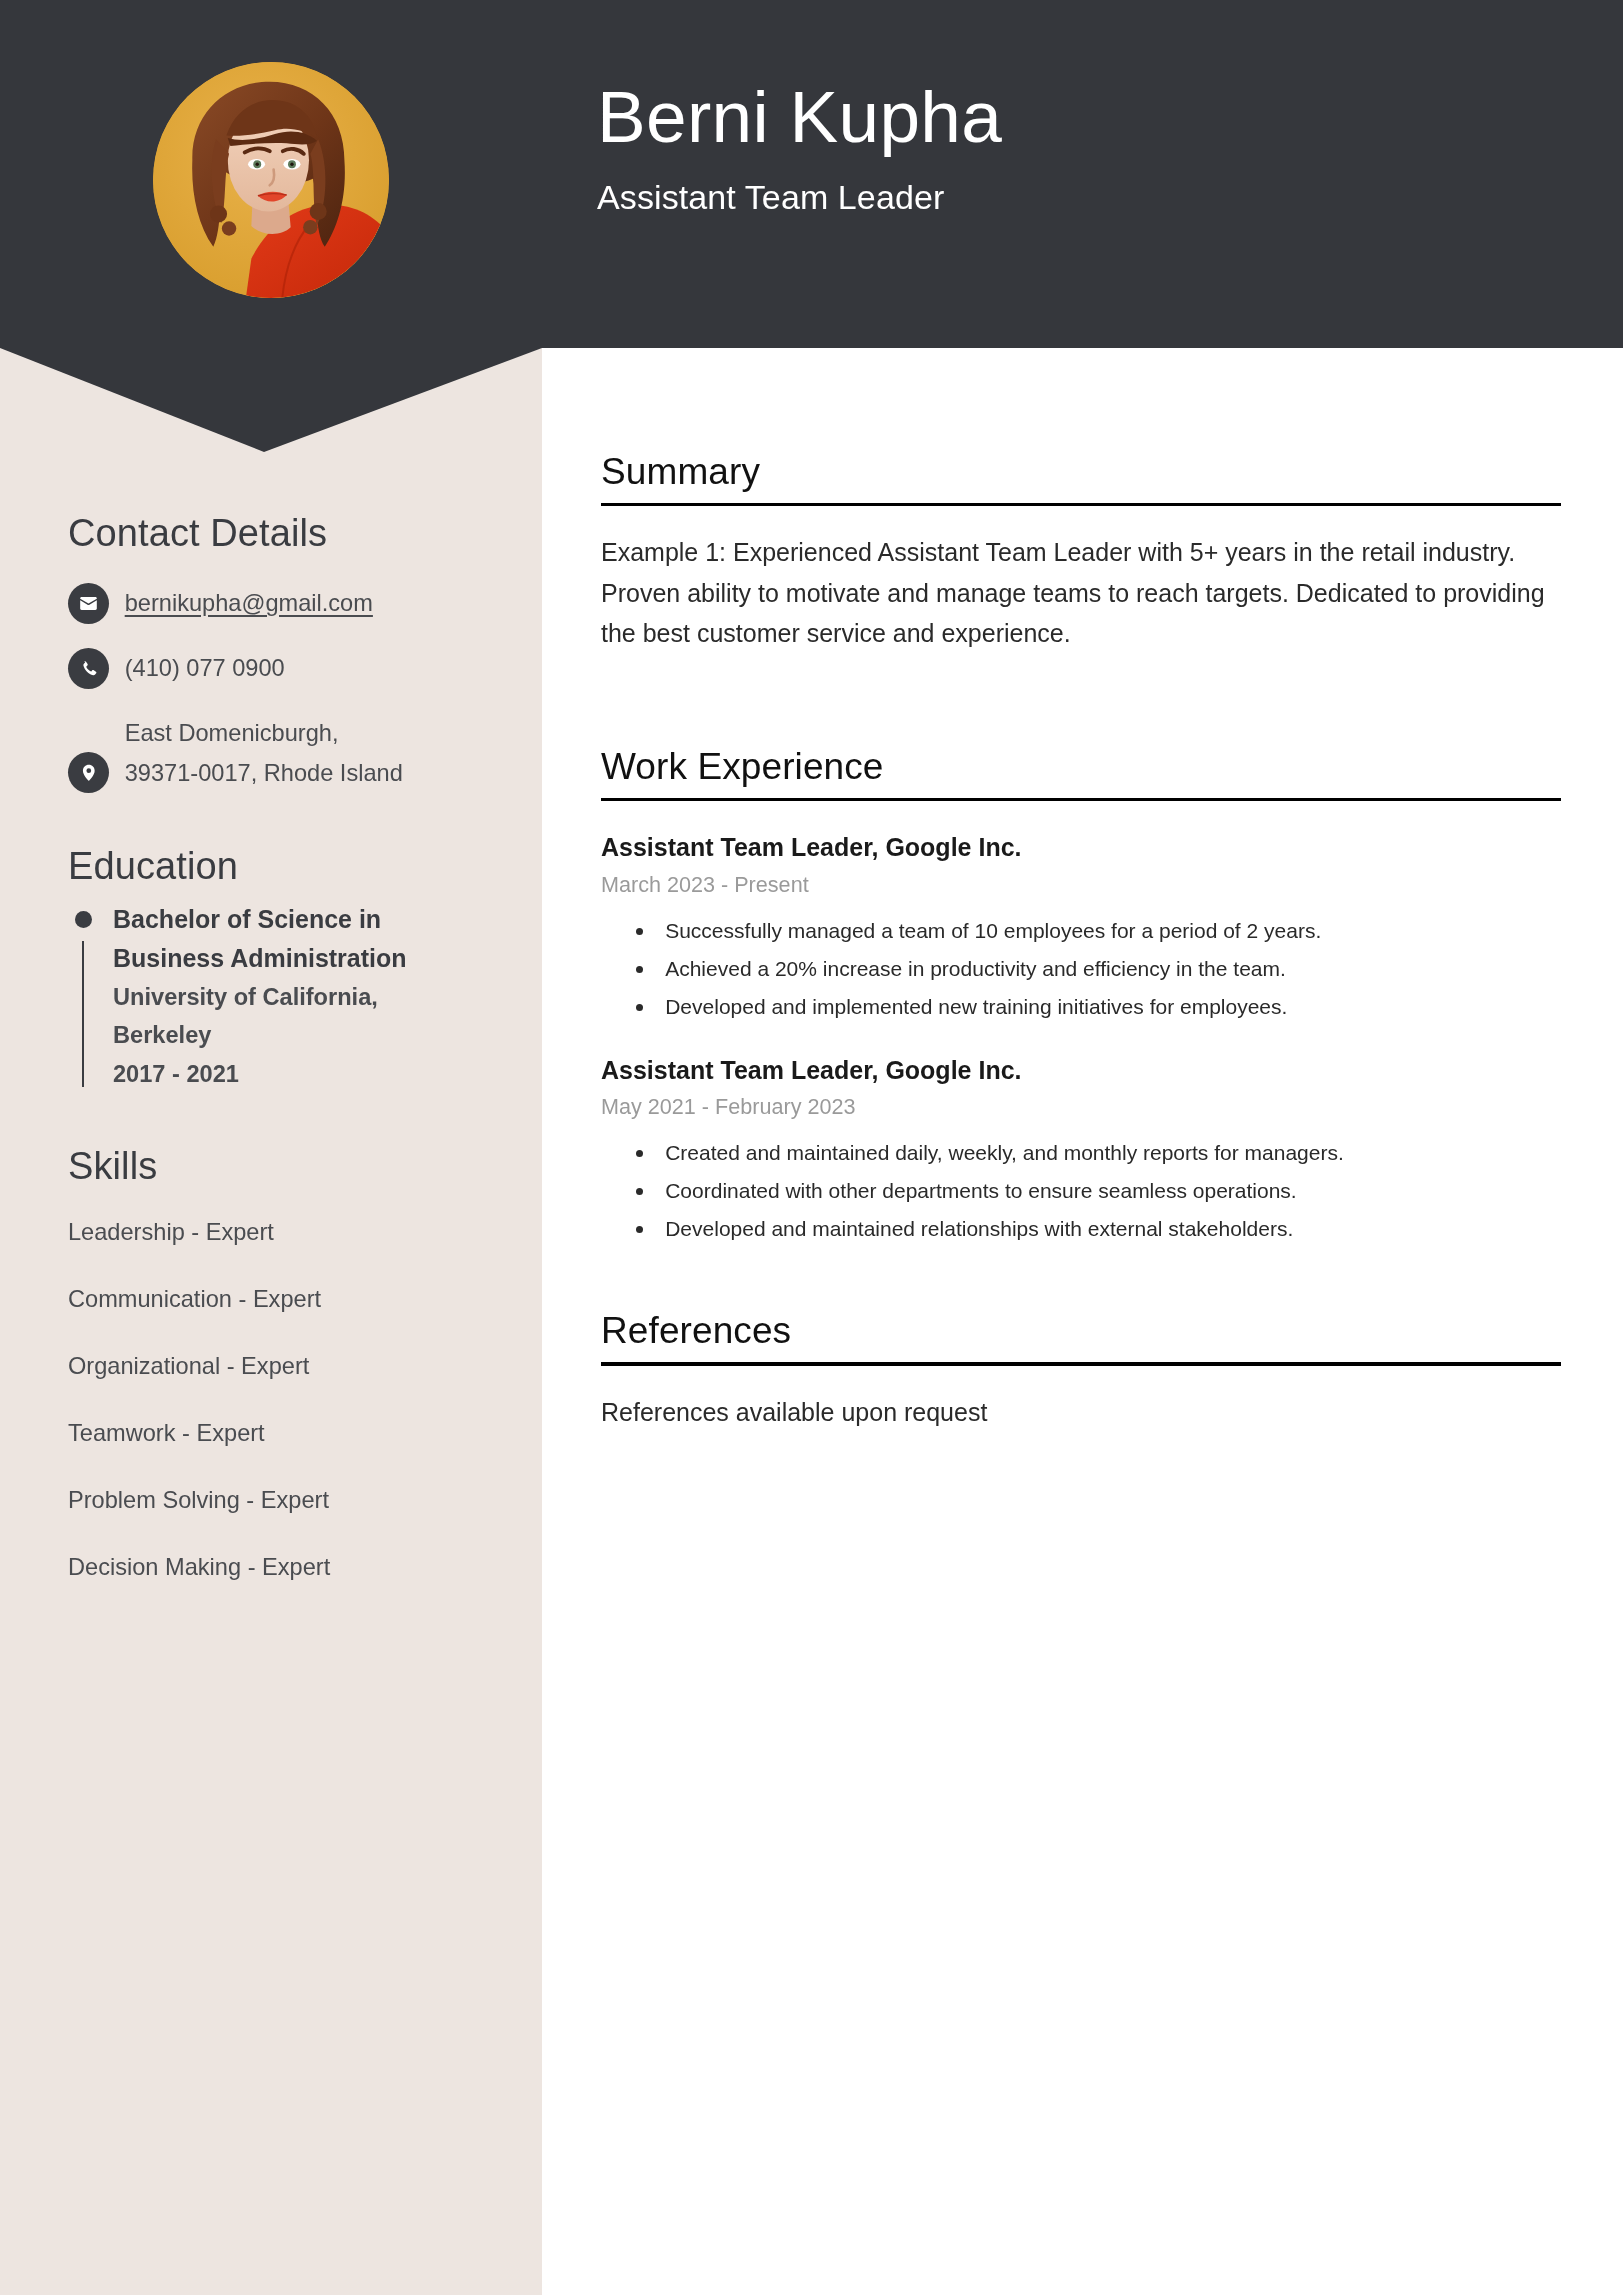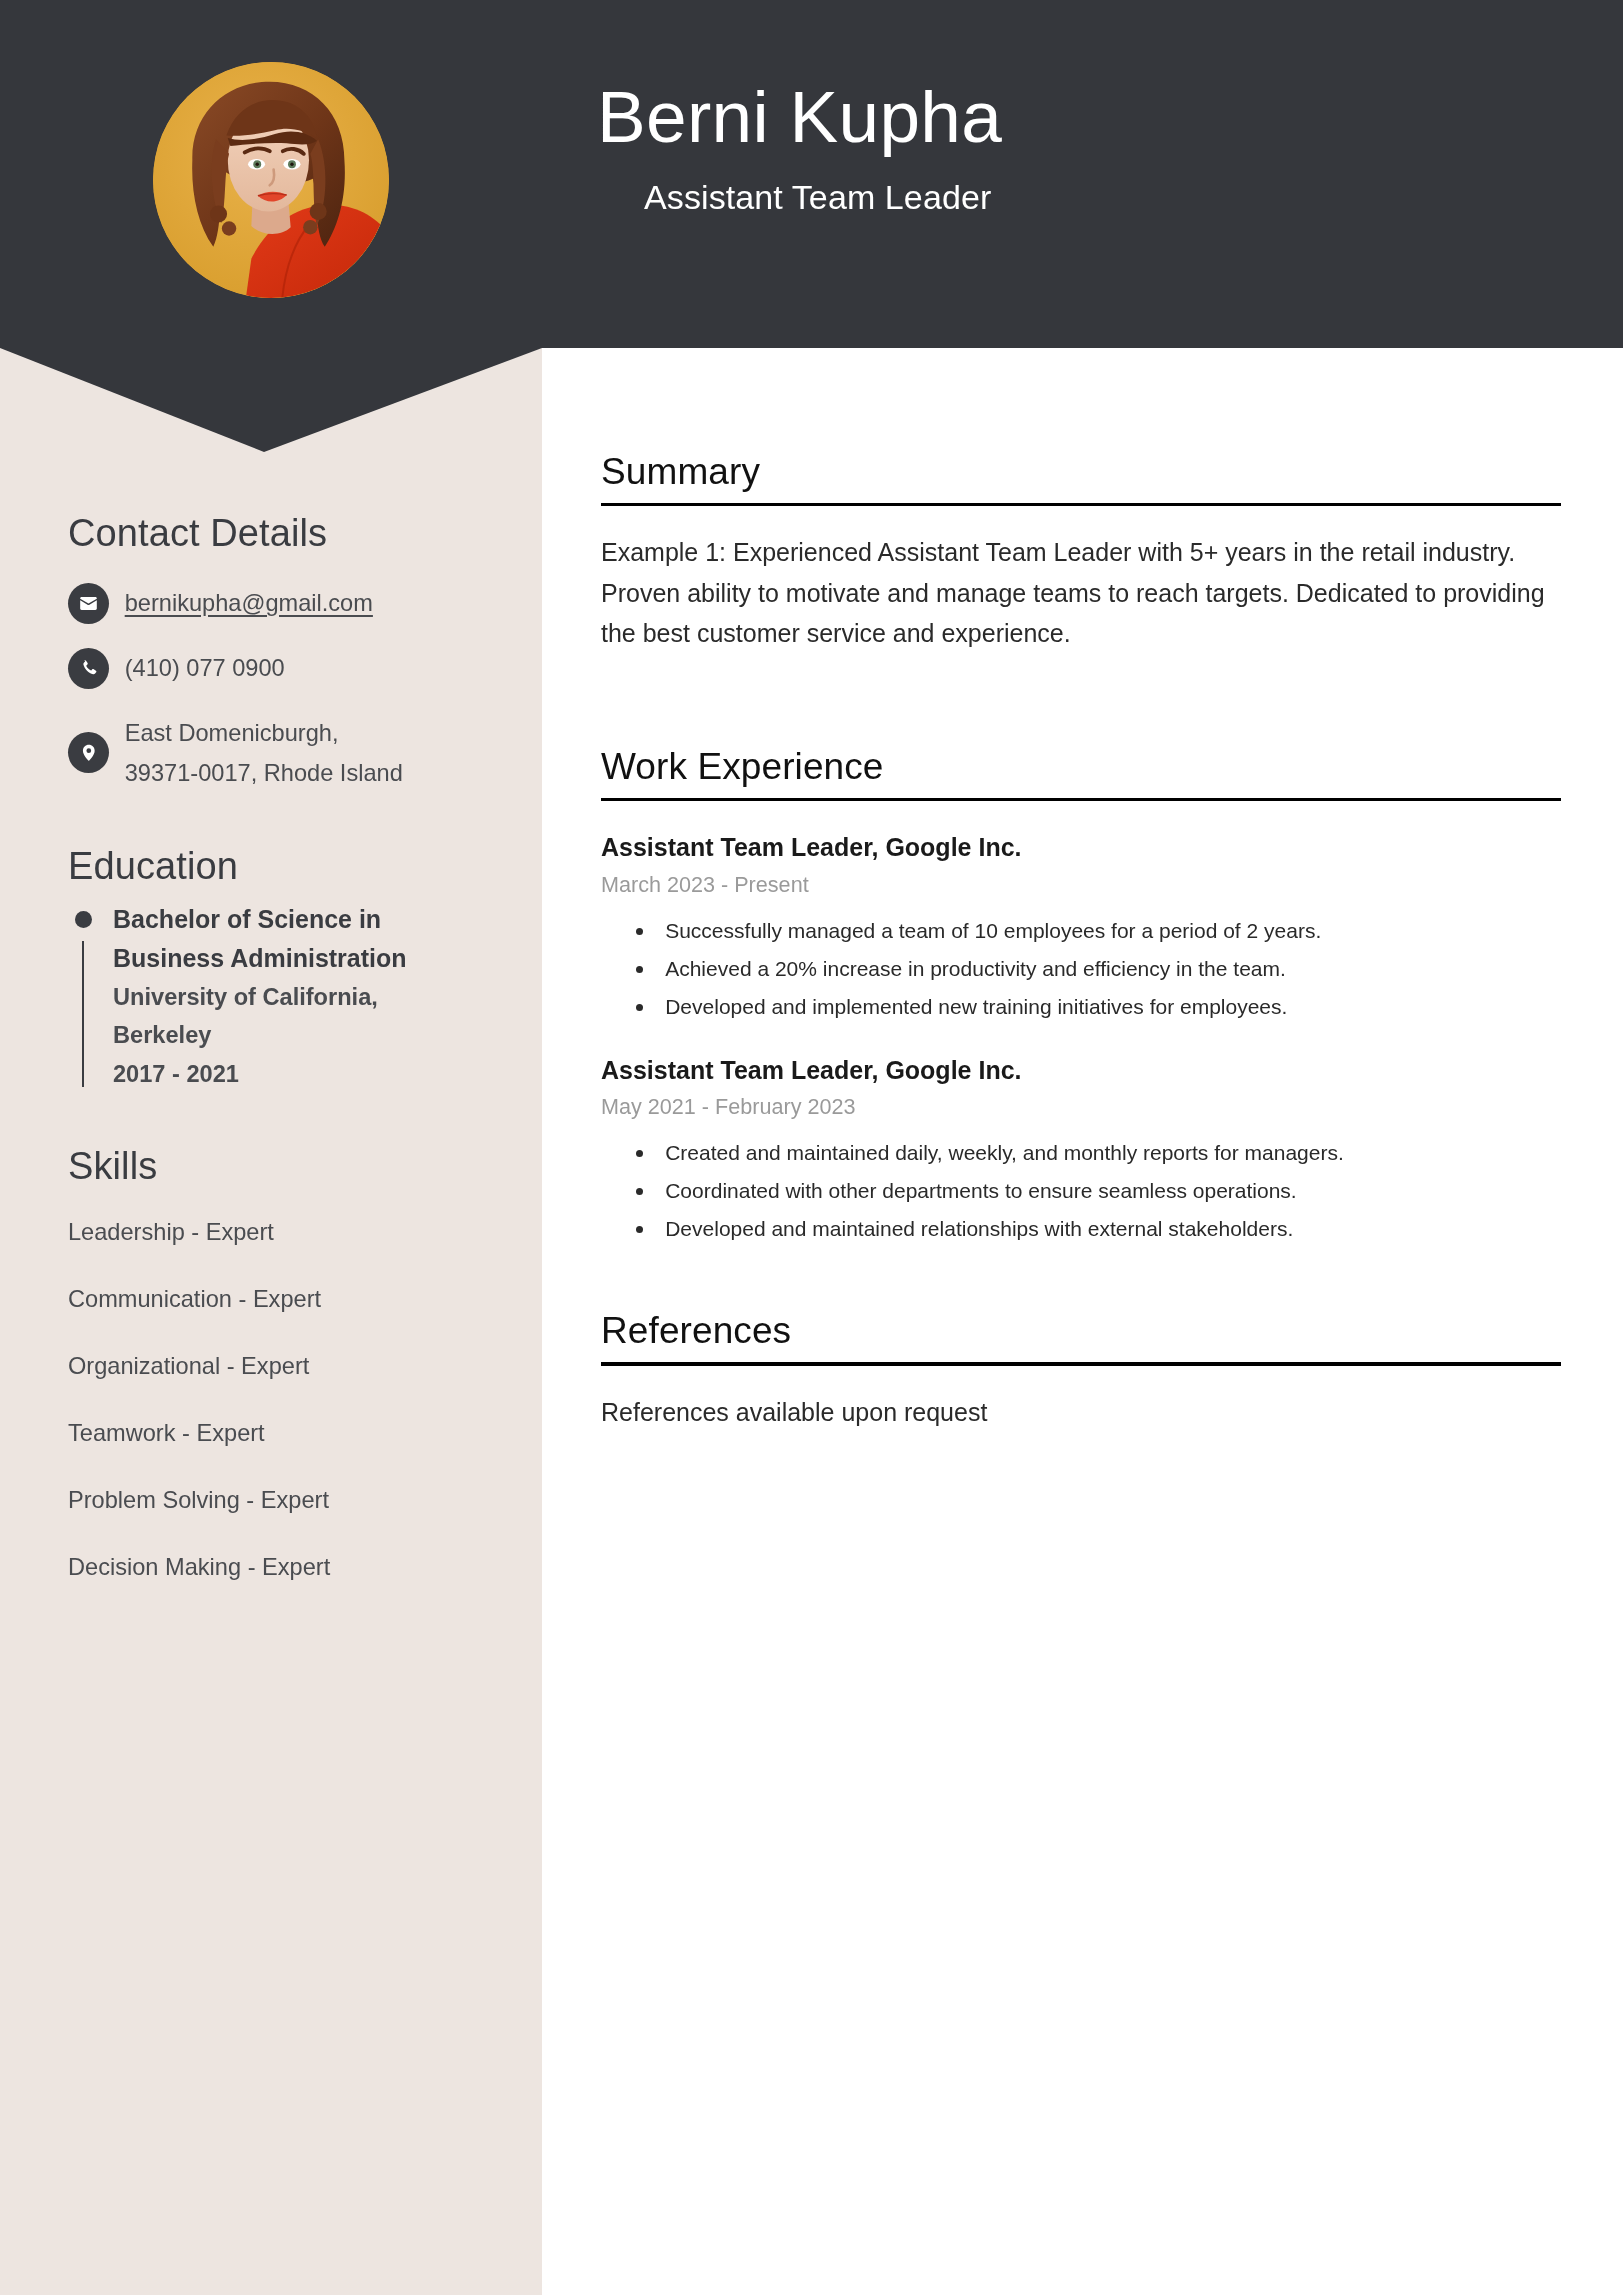--- a/index.html
+++ b/index.html
@@ -76,21 +76,20 @@
     letter-spacing: 0.3px;
     white-space: nowrap;
   }
   .person-title {
     margin-top: 23.6px;
     font-size: 34px;
     font-weight: 400;
     color: #ffffff;
     line-height: 1.1;
     letter-spacing: 0.1px;
-    margin-left: 47px;
   }
 
   
   .sidebar {
     position: absolute;
     left: 12px;
     top: 452px;
     width: 452px;
     padding: 0 56px 0 56px;
     box-sizing: border-box;
@@ -101,21 +100,21 @@
     color: #3A3C41;
     margin: 52px 0 0 0;
     letter-spacing: 0.1px;
   }
   .side-h.first { margin-top: 60px; }
 
   
   .contact-list { margin-top: 26px; }
   .contact-row {
     display: flex;
-    align-items: center;
+    align-items: flex-end;
     margin-bottom: 22px;
   }
   .c-icon {
     flex: 0 0 auto;
     width: 41px;
     height: 41px;
     border-radius: 50%;
     background: #3A3C41;
     display: flex;
     align-items: center;

